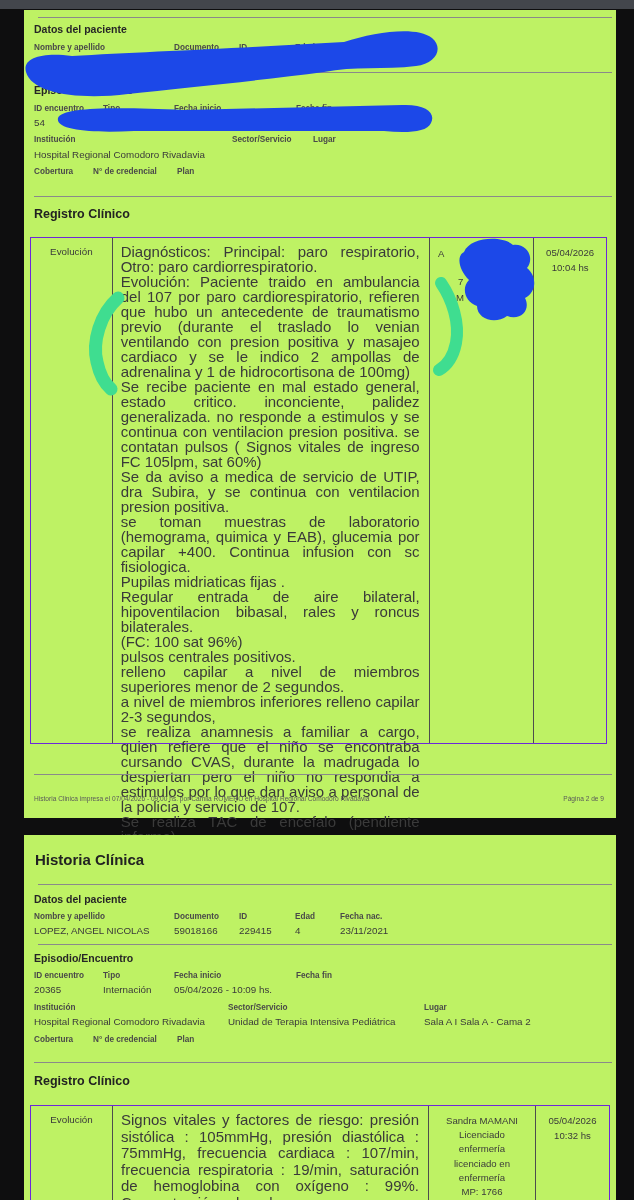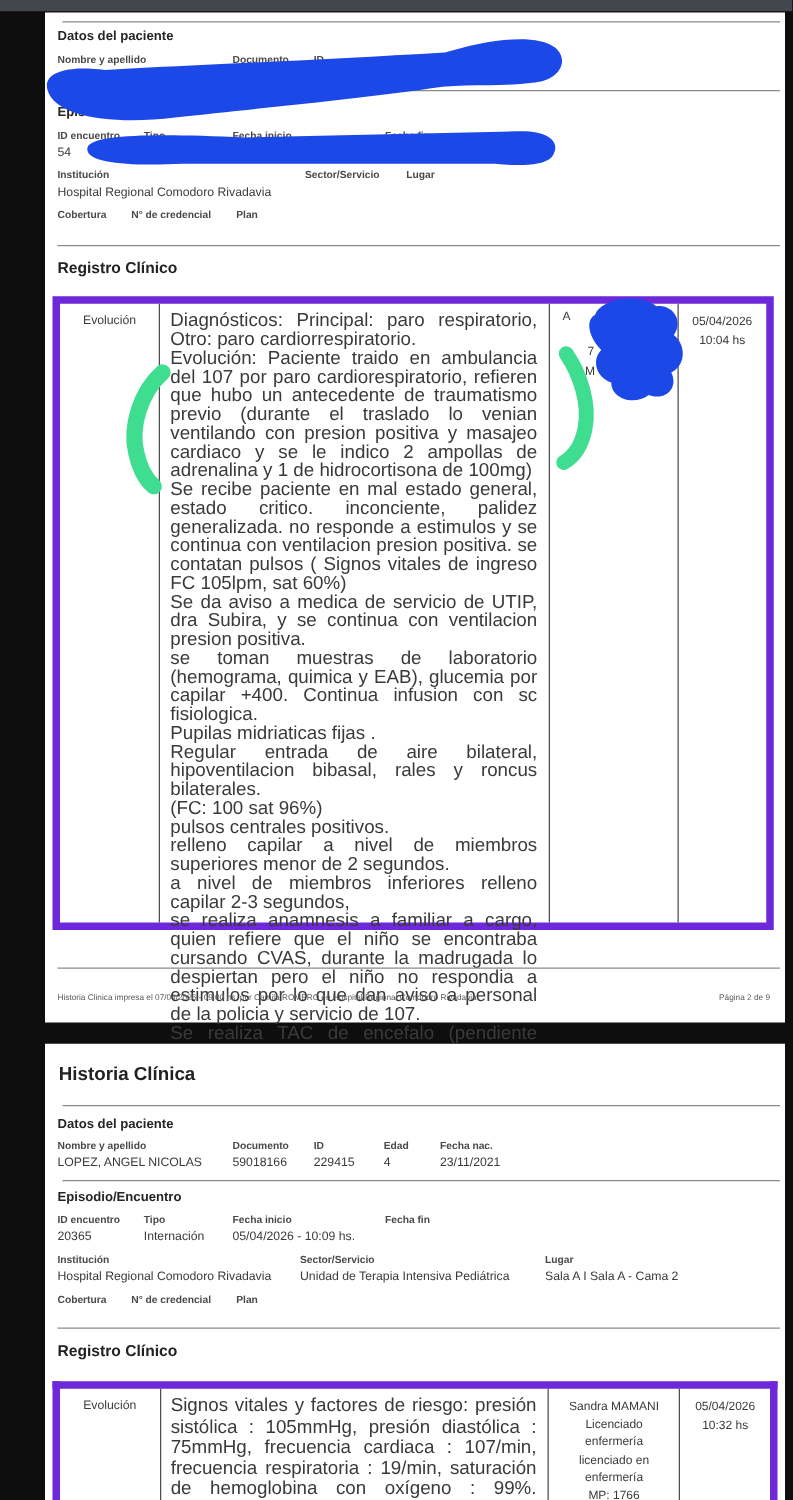--- a/index.html
+++ b/index.html
@@ -1,29 +1,29 @@
 <!DOCTYPE html>
 <html><head>
 <meta charset="utf-8">
 <style>
   * { margin:0; padding:0; box-sizing:border-box; }
   html,body { width:634px; height:1200px; overflow:hidden; background:#0e0e0f; }
   body { font-family:"Liberation Sans","DejaVu Sans",sans-serif; position:relative; }
   #stage { position:absolute; inset:0; width:634px; height:1200px; background:#0e0e0f; }
   .topbar { position:absolute; left:0; top:0; width:634px; height:9px; background:#43464c; }
-  .page { position:absolute; background:#ffffff; filter:blur(0.3px);margin-left:12px; }
+  .page { position:absolute; background:#bef264; filter:blur(0.3px); }
   #page1 { left:24px; top:10px; width:592px; height:808px; }
   #page2 { left:24px; top:835px; width:592px; height:365px; }
   .abs { position:absolute; white-space:nowrap; }
   .rule { position:absolute; height:1px; background:#8a8a8a; }
   .h-sec { font-size:10.5px; font-weight:bold; color:#262626; }
   .h-big { font-size:15px; font-weight:bold; color:#222; }
   .lbl { font-size:8.2px; font-weight:bold; color:#494949; }
   .val { font-size:9.8px; color:#3a3a3a; }
-  .tbl { position:absolute; display:flex; border:6px solid #6d28d9; background:transparent; }
+  .tbl { position:absolute; display:flex; border:1px solid #6d28d9; background:transparent; }
   .tbl .cell { border-right:1px solid #4d4d4d; }
   .tbl .cell:last-child { border-right:none; }
   .cell-type { width:82px; text-align:center; padding-top:8px; font-size:9.8px; color:#3a3a3a; }
   .cell-text { padding:6px 9px 6px 8px; }
   .cell-text p { font-size:15px; line-height:15px; color:#3a3a3a; text-align:justify; }
   #page2 .cell-text p { line-height:16.5px; }
   .cell-author { text-align:center; padding-top:8px; font-size:9.6px; color:#3a3a3a; position:relative; }
   .cell-author .aline { line-height:14.2px;text-align:center; }
   .cell-date { text-align:center; padding-top:8px; font-size:9.6px; color:#3a3a3a; line-height:14.5px; }
   .frag { position:absolute; font-size:9.6px; color:#3a3a3a; }

